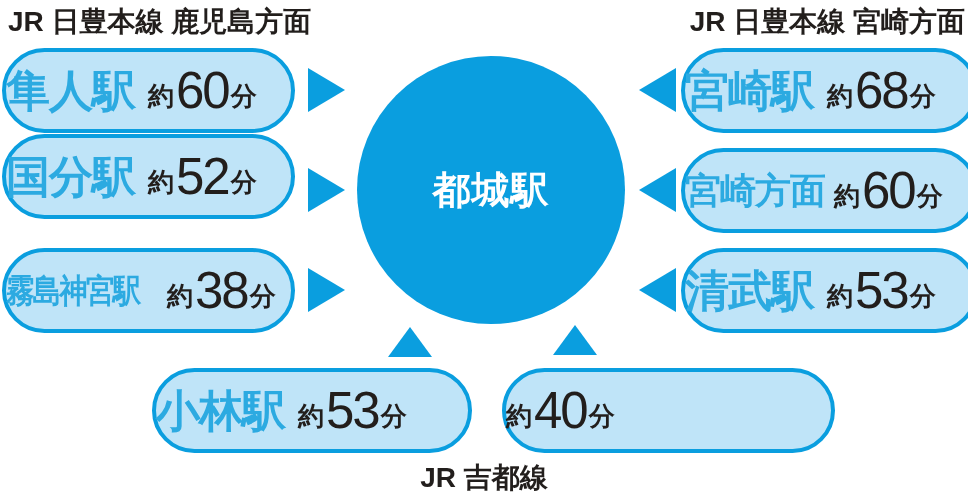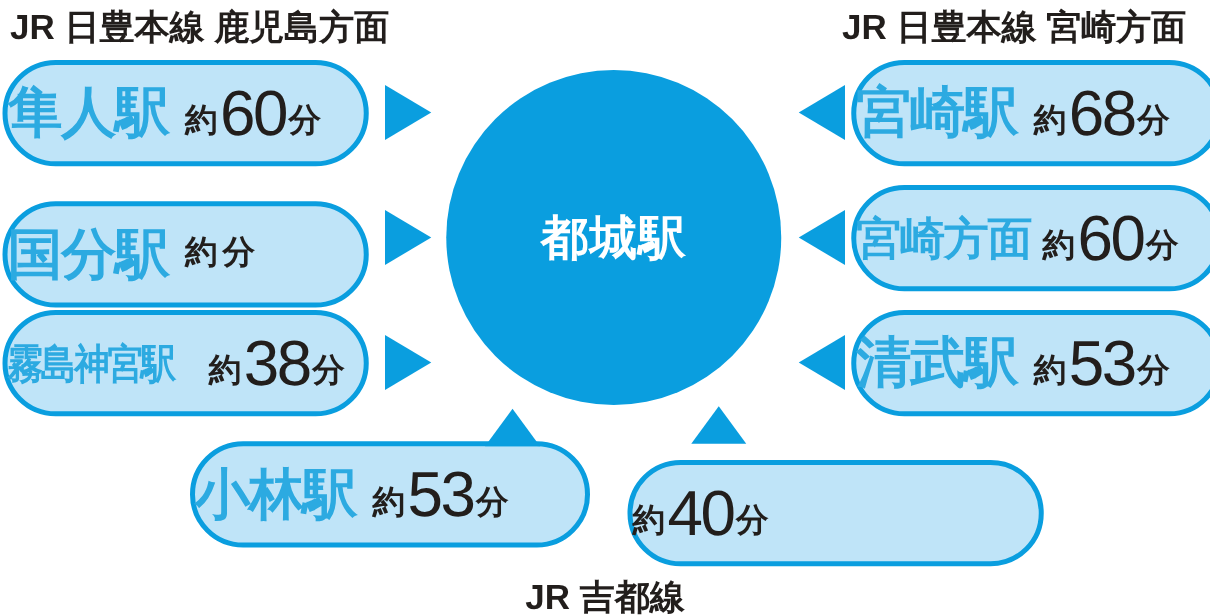--- a/index.html
+++ b/index.html
@@ -8,37 +8,37 @@
   .canvas {
     position:relative; width:968px; height:493px; background:#ffffff;
     overflow:hidden; font-weight:bold;
   }
   
   .line-label {
     position:absolute; font-size:28px; font-weight:bold; color:#221E1C;
     letter-spacing:0px; white-space:nowrap;
   }
   .label-tl { left:8px; top:3px; }
-  .label-tr { right:19px; top:3px; text-align:right;margin-left:47px; }
+  .label-tr { right:3px; top:3px; text-align:right;margin-left:47px; }
   .label-b  { left:0; right:0; top:459px; text-align:center; }
 
   
   .pill {
     position:absolute; height:85px; border-radius:44px;
     background:#BFE4F8; border:4px solid #0A9EDF;
     display:flex; align-items:center; justify-content:flex-start;
     gap:13px; white-space:nowrap;
   }
   .pl0 { left:2px;   top:48px;  width:293px; }
-  .pl1 { left:2px;   top:161px; width:293px; }
+  .pl1 { left:2px;   top:134px; width:293px; }
   .pl2 { left:2px;   top:248px; width:293px; gap:6px; }
   .pr0 { left:681px; top:48px;  width:297px; }
   .pr1 { left:681px; top:148px; width:297px; gap:9px; }
   .pr2 { left:681px; top:248px; width:297px; }
-  .pb0 { left:152px; top:353px; width:320px; }
+  .pb0 { left:152px; top:368px; width:320px; }
   .pb1 { left:502px; top:368px; width:333px; }
 
   .sname {
     color:#2CAAE1; font-size:44px; font-weight:bold;
     letter-spacing:-1px; line-height:1;
   }
   .name-mid  { font-size:36px; }
   .name-long { font-size:33px; transform:scaleX(0.86); transform-origin:left center; letter-spacing:-2px; }
 
   .time { display:flex; align-items:baseline; color:#221E1C; line-height:1; }
@@ -89,20 +89,21 @@
     <span class="time">
       <span class="approx">約</span>
       <span class="mins">60</span>
       <span class="unit">分</span>
     </span>
   </div>
   <div class="pill pl1">
     <span class="sname">国分駅</span>
     <span class="time">
       <span class="approx">約</span>
+      <span class="mins">52</span>
       <span class="unit">分</span>
     </span>
   </div>
   <div class="pill pl2">
     <span class="sname name-long">霧島神宮駅</span>
     <span class="time">
       <span class="approx">約</span>
       <span class="mins">38</span>
       <span class="unit">分</span>
     </span>

